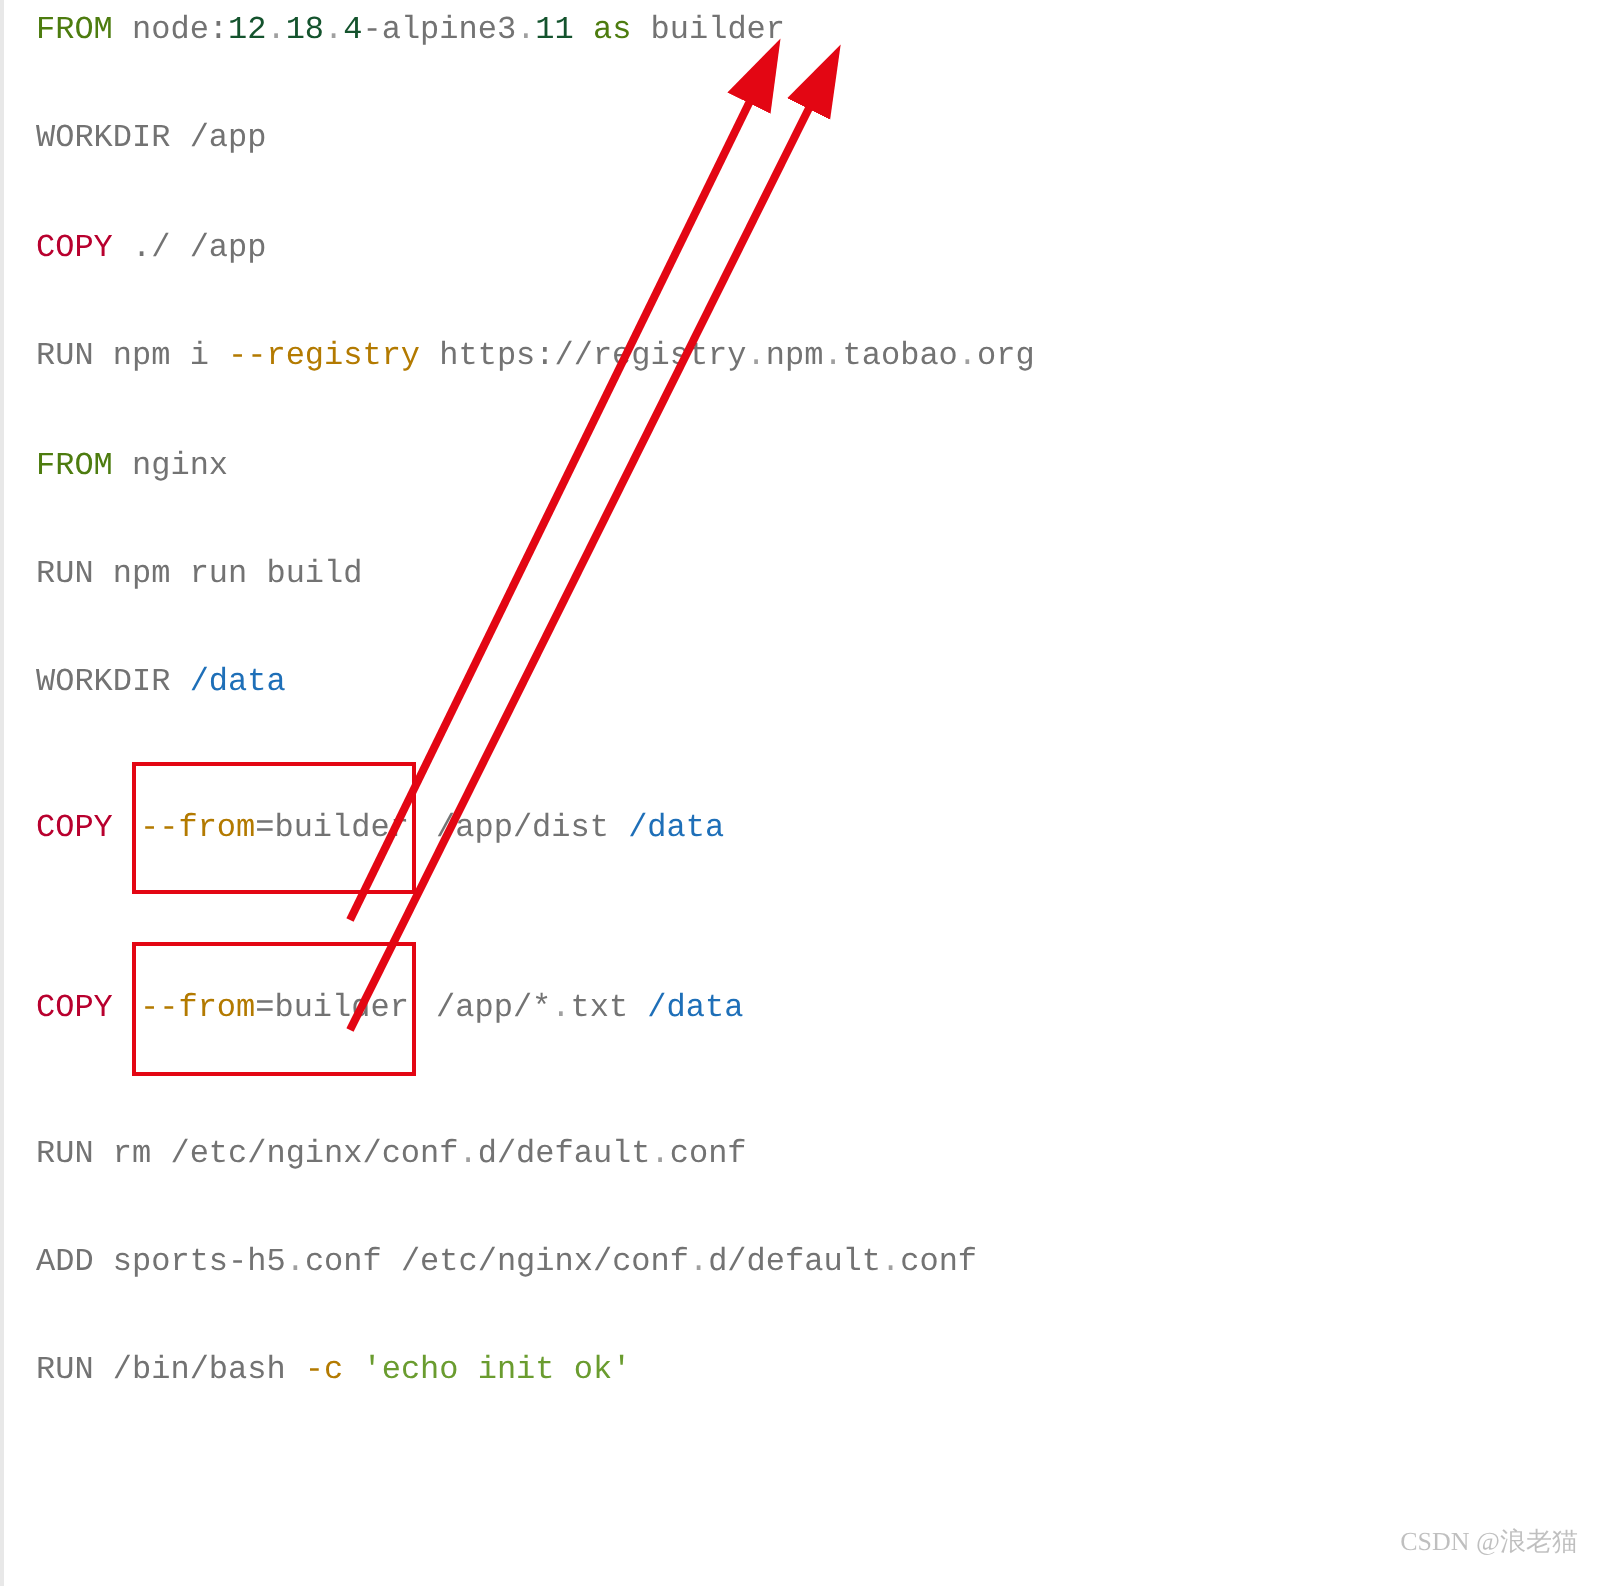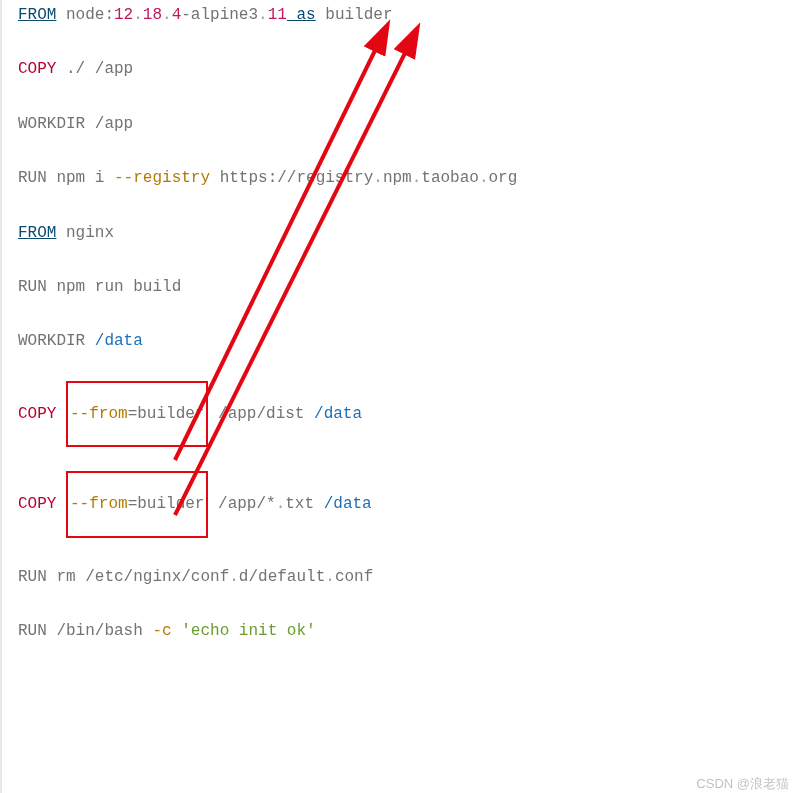--- a/index.html
+++ b/index.html
@@ -19,24 +19,24 @@
     margin: 0;
     position: relative;
     height: 100%;
   }
   .line {
     white-space: pre;
     line-height: 1.4;
     margin: 0;
     padding: 4px 0 28px 0;
   }
-  .tok-kw      { color: #0c4a6e; text-decoration: underline; } 
+  .tok-kw      { color: #4d7c0f; } 
   .tok-cmd     { color: #b8002e; } 
   .tok-black   { color: #737373; } 
-  .tok-num     { color: #be185d; } 
+  .tok-num     { color: #14532d; } 
   .tok-flag    { color: #b37a00; } 
   .tok-path    { color: #1e6fb8; text-align: right; } 
   .tok-str     { color: #6a9c2f; margin-top: 12px; } 
   .pun         { color: #a0a0a0; } 
 
   .red-box {
     border: 2px solid #e30613;
     display: inline-block;
     padding: 20px 2px;
     margin: -4px 0;
@@ -44,52 +44,53 @@
 
   svg.overlay {
     position: absolute;
     top: 0;
     left: 0;
     pointer-events: none;
   }
 
   .watermark {
     position: absolute;
-    bottom: 0;
+    bottom: 13px;
     right: 12px;
     color: rgba(0,0,0,0.25);
-    font-family: Liberation Sans, sans-serif;
+    font-family: Liberation Serif, serif;
     font-size: 13px;
   }
 </style>
 </head>
 <body>
 
 <div class="code-container">
 
 <div class="line"><span class="tok-kw">FROM</span><span class="tok-black"> node:</span><span class="tok-num">12</span><span class="pun">.</span><span class="tok-num">18</span><span class="pun">.</span><span class="tok-num">4</span><span class="tok-black">-alpine3</span><span class="pun">.</span><span class="tok-num">11</span><span class="tok-kw"> as</span><span class="tok-black"> builder</span></div>
 
+<div class="line"><span class="tok-black">WORKDIR /app</span></div>
+
 <div class="line"><span class="tok-cmd">COPY</span><span class="tok-black"> ./ /app</span></div>
-
-<div class="line"><span class="tok-black">WORKDIR /app</span></div>
 
 <div class="line"><span class="tok-black">RUN npm i </span><span class="tok-flag">--registry</span><span class="tok-black"> https://registry</span><span class="pun">.</span><span class="tok-black">npm</span><span class="pun">.</span><span class="tok-black">taobao</span><span class="pun">.</span><span class="tok-black">org</span></div>
 
 <div class="line"><span class="tok-kw">FROM</span><span class="tok-black"> nginx</span></div>
 
 <div class="line"><span class="tok-black">RUN npm run build</span></div>
 
 <div class="line"><span class="tok-black">WORKDIR </span><span class="tok-path">/data</span></div>
 
 <div class="line"><span class="tok-cmd">COPY</span><span> </span><span class="red-box"><span class="tok-flag">--from</span><span class="tok-black">=builder</span></span><span class="tok-black"> /app/dist </span><span class="tok-path">/data</span></div>
 
 <div class="line"><span class="tok-cmd">COPY</span><span> </span><span class="red-box"><span class="tok-flag">--from</span><span class="tok-black">=builder</span></span><span class="tok-black"> /app/*</span><span class="pun">.</span><span class="tok-black">txt </span><span class="tok-path">/data</span></div>
 
 <div class="line"><span class="tok-black">RUN rm /etc/nginx/conf</span><span class="pun">.</span><span class="tok-black">d/default</span><span class="pun">.</span><span class="tok-black">conf</span></div>
 
+<div class="line"><span class="tok-black">ADD sports-h5</span><span class="pun">.</span><span class="tok-black">conf /etc/nginx/conf</span><span class="pun">.</span><span class="tok-black">d/default</span><span class="pun">.</span><span class="tok-black">conf</span></div>
 
 <div class="line"><span class="tok-black">RUN /bin/bash </span><span class="tok-flag">-c</span><span> </span><span class="tok-str">'echo init ok'</span></div>
 
 </div>
 
 <svg class="overlay" width="801" height="793">
   <defs>
     <marker id="arrowhead" markerWidth="10" markerHeight="10" refX="6" refY="3" orient="auto" markerUnits="strokeWidth">
       <path d="M0,0 L0,6 L9,3 z" fill="#e30613"></path>
     </marker>

